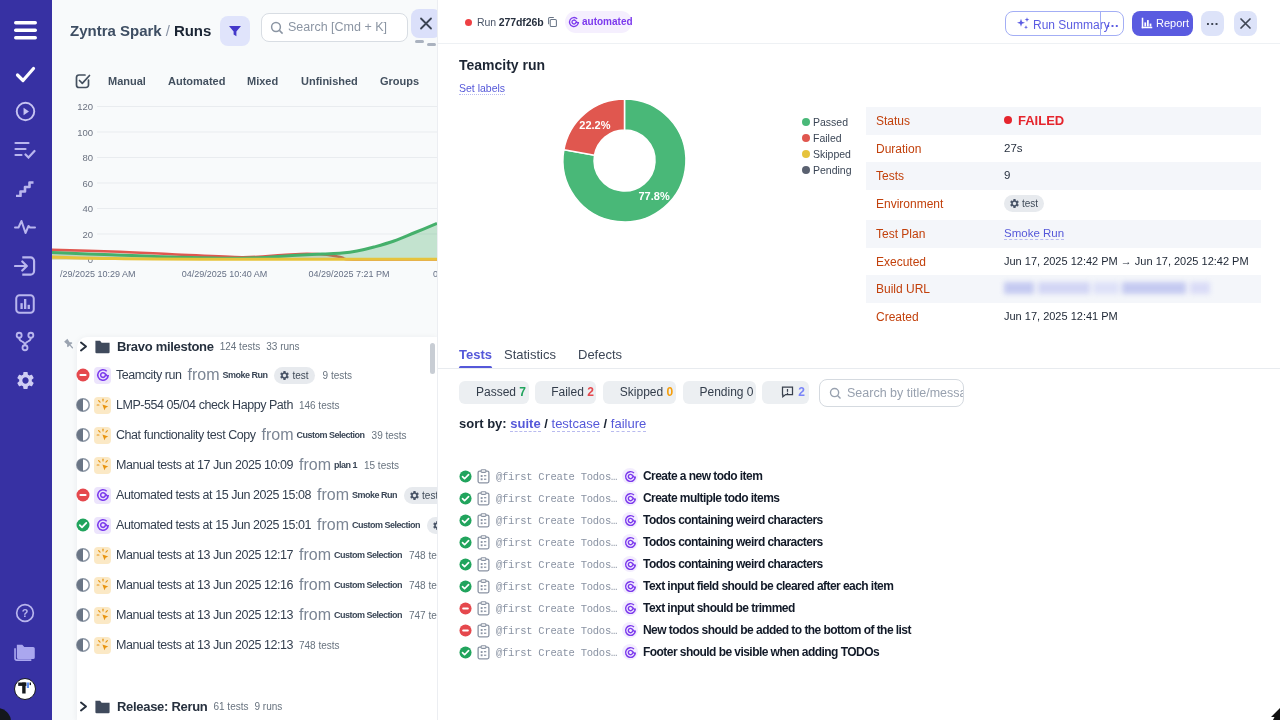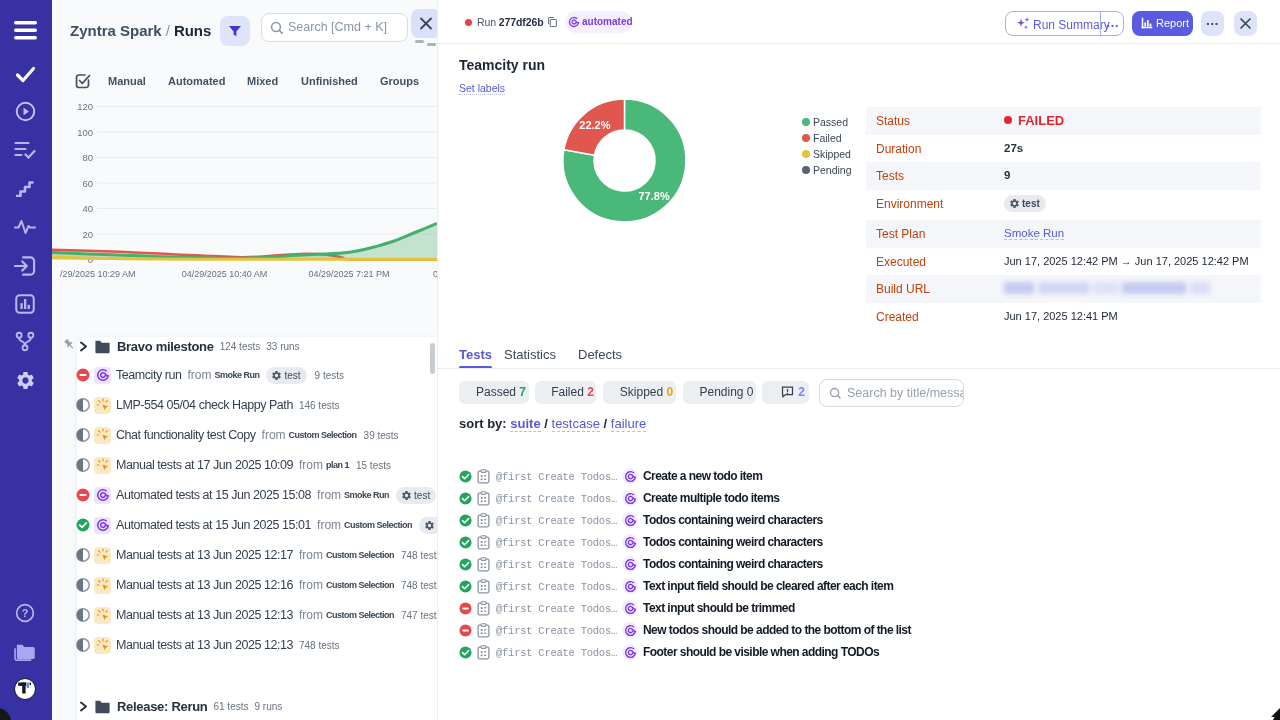--- a/index.html
+++ b/index.html
@@ -16,33 +16,33 @@
   #searchbox { position:absolute; left:209px; top:13px; width:147px; height:29px; background:#fff; border:1px solid #d8dde3; border-radius:8px; color:#8b95a3; font-size:12.5px; line-height:27px; padding-left:26px; white-space:nowrap; overflow:hidden;}
   #closebtn { position:absolute; left:359px; top:9px; width:30px; height:29px; background:#dbe0fa; border-radius:8px; }
   .tabrow { position:absolute; top:75px; font-size:11px; font-weight:600; color:#43505f; }
   .chip { display:inline-block; background:#e7eaee; border-radius:10px; font-size:10px; color:#3f4a58; height:17px; line-height:17px; padding:0 6px 0 18px; position:relative; }
   .chip svg { position:absolute; left:4.5px; top:3px; }
   #listcard { position:absolute; left:25px; top:337px; width:360px; height:383px; background:#fff; border-radius:10px 0 0 0; box-shadow:0 1px 6px rgba(20,30,60,.07); }
   .lrow { position:absolute; left:0; width:385px; height:30px; white-space:nowrap; display:flex; align-items:center; padding-left:24px; }
   .lrow svg, .lrow .ticon { flex:none; }
   .lrow .t { font-size:12.5px; letter-spacing:-0.45px; color:#333f4f; margin:0 6px 0 0; }
   .lrow .tb { font-size:13px; letter-spacing:-0.3px; font-weight:700; color:#26303e; margin-right:6px; }
-  .lrow .from { font-size:12px; color:#7b8594; margin-right:3px; }
+  .lrow .from { font-size:16px; color:#7b8594; margin-right:3px; }
   .lrow .fb { font-size:9px; font-weight:700; color:#3a4656; margin-right:7px; letter-spacing:-0.5px; }
   .lrow .cnt { font-size:10px; color:#68737f; margin-right:6px; }
   .ticon { position:relative; width:17px; height:17px; border-radius:4px; margin:0 5px 0 0; }
   .ticon svg { position:absolute; left:1.5px; top:1.5px; }
   .rhdr { position:absolute; left:0; top:0; width:842px; height:44px; border-bottom:1px solid #eef1f4; background:#fff; }
   .badge { position:absolute; left:127px; top:11px; width:67px; height:22px; background:#f5effe; border-radius:12px; color:#7c3aed; font-size:10px; font-weight:700; line-height:22px; padding:0 0 0 17px; }
   .btn { position:absolute; border-radius:8px; font-size:13.5px; }
   .dtable { position:absolute; left:428px; top:107px; width:395px; }
   .drow { position:relative; height:27.5px; }
   .drow.alt { background:#f4f6fa; }
   .dlab { position:absolute; left:10px; top:7px; font-size:12px; color:#c2410c; }
-  .dval { position:absolute; left:138px; top:7px; font-size:11.5px; color:#27303f; font-weight:700; white-space:nowrap; }
+  .dval { position:absolute; left:138px; top:7px; font-size:11.5px; color:#27303f; font-weight:400; white-space:nowrap; }
   .rtabs { position:absolute; top:347px; font-size:13px; color:#3c4656; }
   .fchip { position:absolute; top:381px; height:23px; background:#eceff2; border-radius:6px; font-size:12px; color:#333d4b; line-height:23px; text-align:center;padding-left:14px; }
   .trow { position:absolute; left:21px; width:810px; height:22px; white-space:nowrap;margin-top:28px; }
   .trow .mono { font-family:"Liberation Mono", monospace; font-size:10.5px; letter-spacing:-0.25px; color:#8a93a3; position:absolute; left:37px; top:5px;}
   .trow .ttxt { position:absolute; left:184px; top:3px; font-size:12px; letter-spacing:-0.55px; font-weight:700; color:#121a28; }
   .lnk { color:#5558d9; text-decoration:none; border-bottom:1px dashed #b9bbef; }
 </style>
 </head>
 <body>
 

